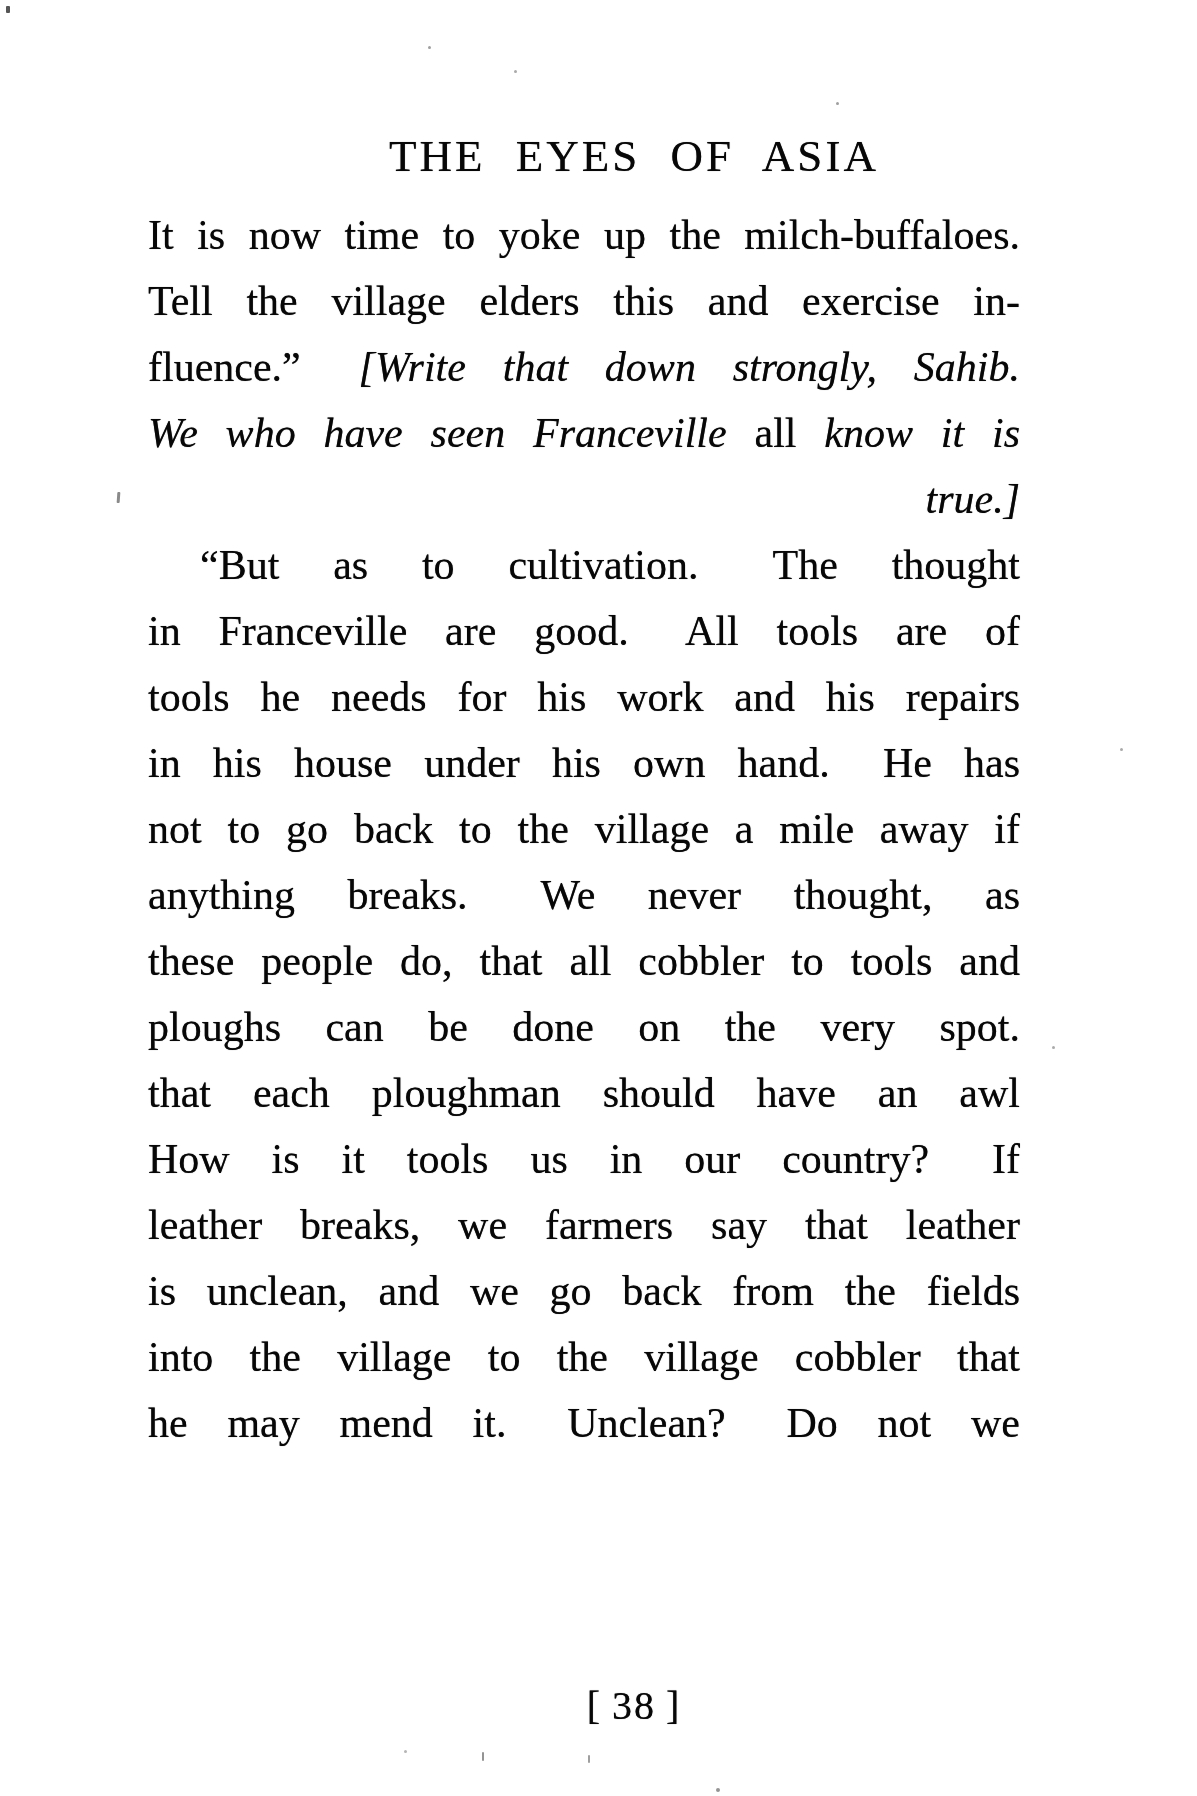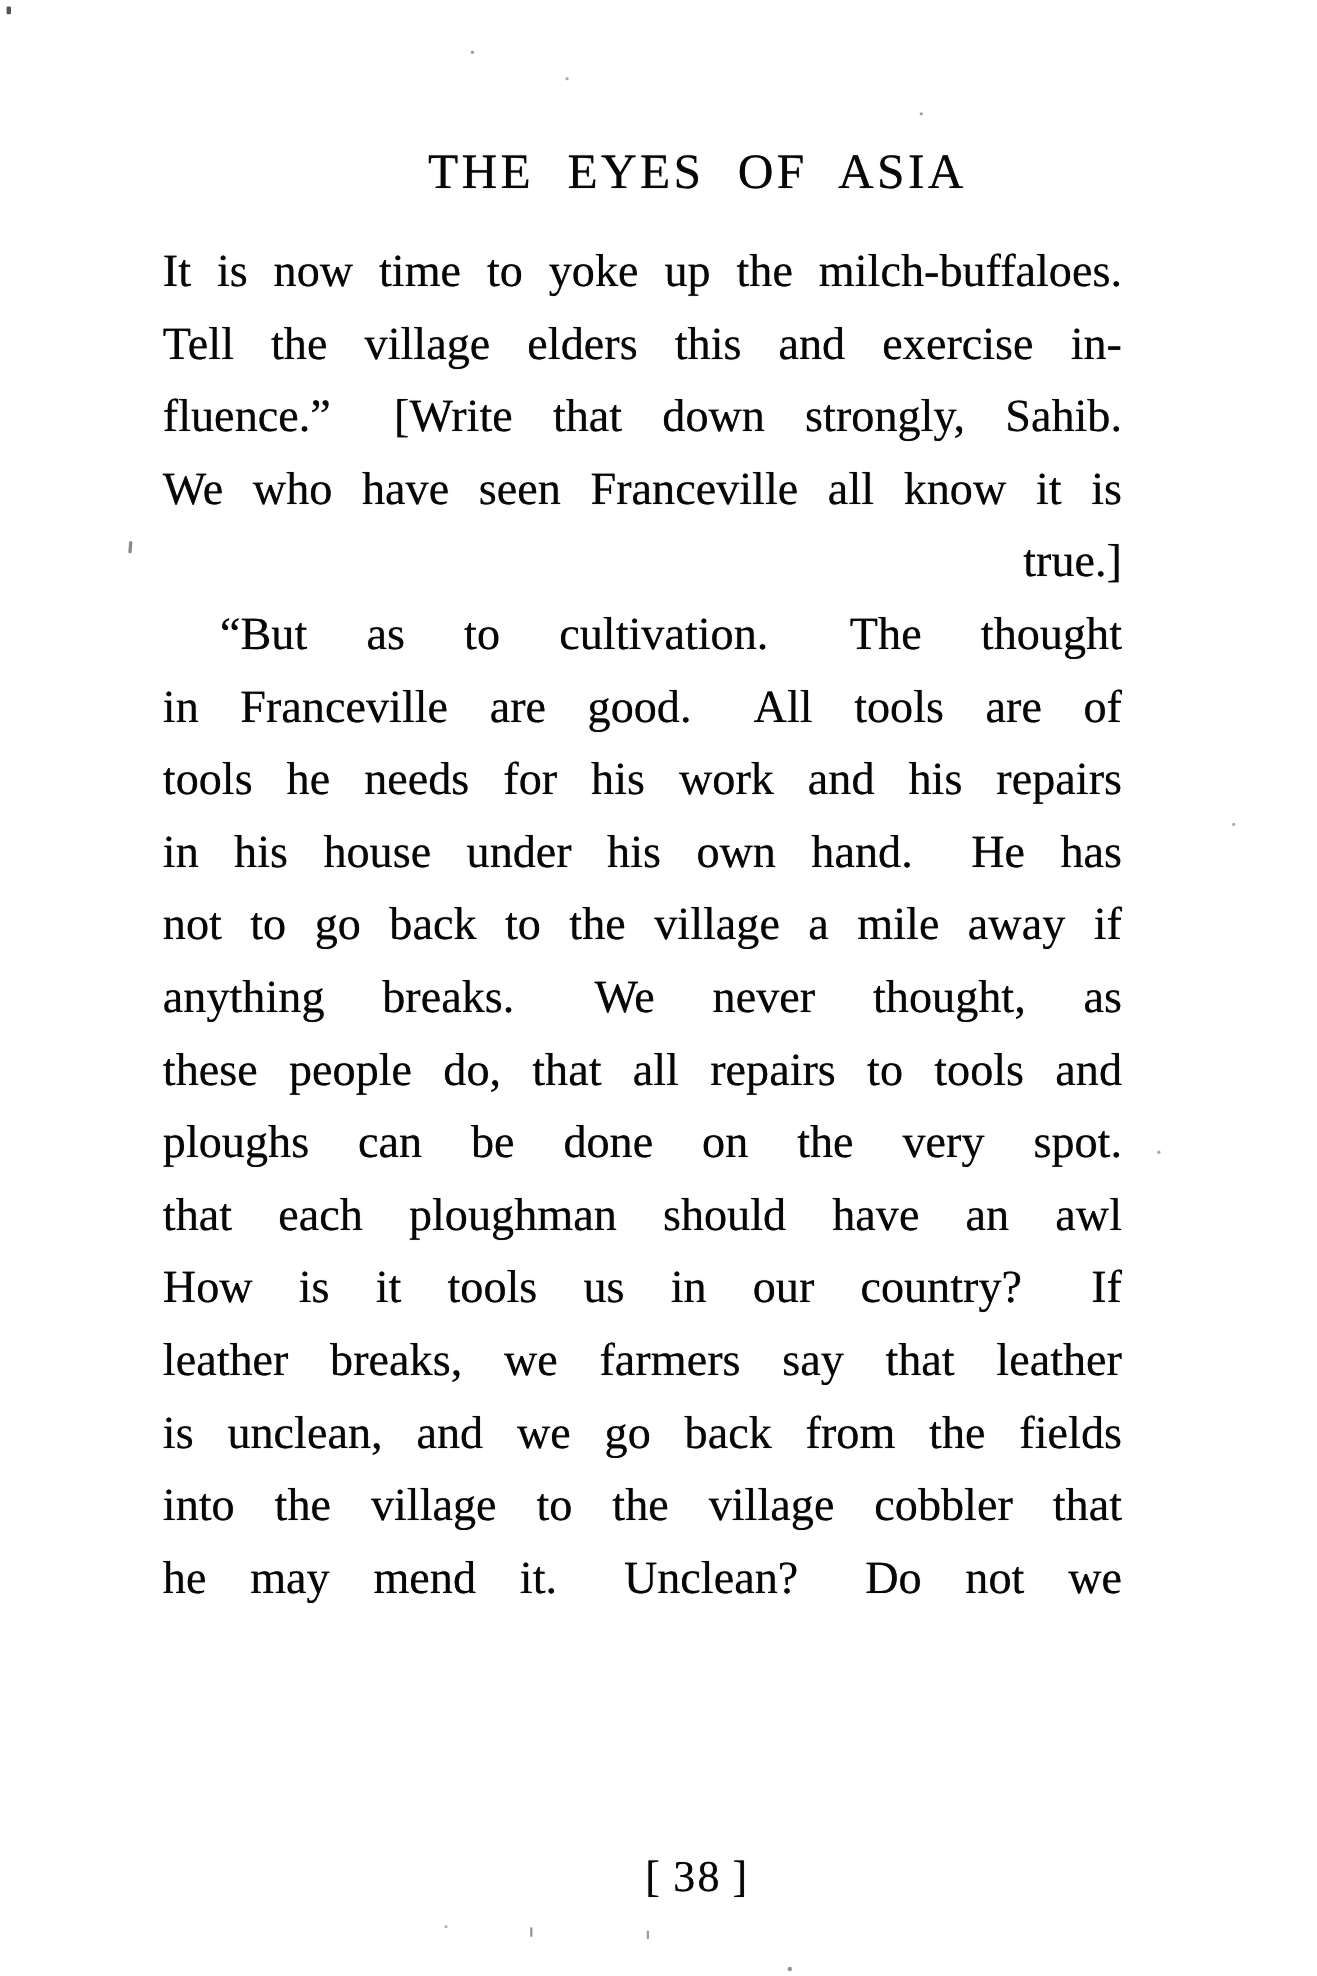--- a/index.html
+++ b/index.html
@@ -25,38 +25,39 @@
     width: 1140px;
     text-align: center;
     font-size: 45px;
     letter-spacing: 3px;
     word-spacing: 16px;
     white-space: nowrap;
   }
   .textblock {
     position: absolute;
     left: 148px;
-    top: 214px;
+    top: 202px;
     width: 872px;
   }
   .line {
     height: 66px;
     line-height: 66px;
     font-size: 42px;
     white-space: normal;
     text-align: right;
   }
   .jl {
     text-align: justify;
     text-align-last: justify;
   }
   .indent {
     padding-left: 52px;
   }
   .it {
+    font-style: italic;
   }
   .folio {
     position: absolute;
     top: 1682px;
     left: 64px;
     width: 1140px;
     text-align: center;
     font-size: 40px;
     letter-spacing: 2px;
   }
@@ -92,21 +93,21 @@
     <div class="line jl"><span>fluence.”  </span><span class="it">[Write that down strongly, Sahib.</span></div>
     <div class="line jl"><span class="it">We who have seen Franceville </span><span>all </span><span class="it">know it is</span></div>
     <div class="line it">true.]</div>
 
     <div class="line jl indent">“But as to cultivation.  The thought</div>
     <div class="line jl">in Franceville are good.  All tools are of</div>
     <div class="line jl">tools he needs for his work and his repairs</div>
     <div class="line jl">in his house under his own hand.  He has</div>
     <div class="line jl">not to go back to the village a mile away if</div>
     <div class="line jl">anything breaks.  We never thought, as</div>
-    <div class="line jl">these people do, that all repairs to tools and</div>
+    <div class="line jl">these people do, that all cobbler to tools and</div>
     <div class="line jl">ploughs can be done on the very spot.</div>
     <div class="line jl">that each ploughman should have an awl</div>
     <div class="line jl">How is it tools us in our country?  If</div>
     <div class="line jl">leather breaks, we farmers say that leather</div>
     <div class="line jl">is unclean, and we go back from the fields</div>
     <div class="line jl">into the village to the village cobbler that</div>
     <div class="line jl">he may mend it.  Unclean?  Do not we</div>
 
   </div>
 

